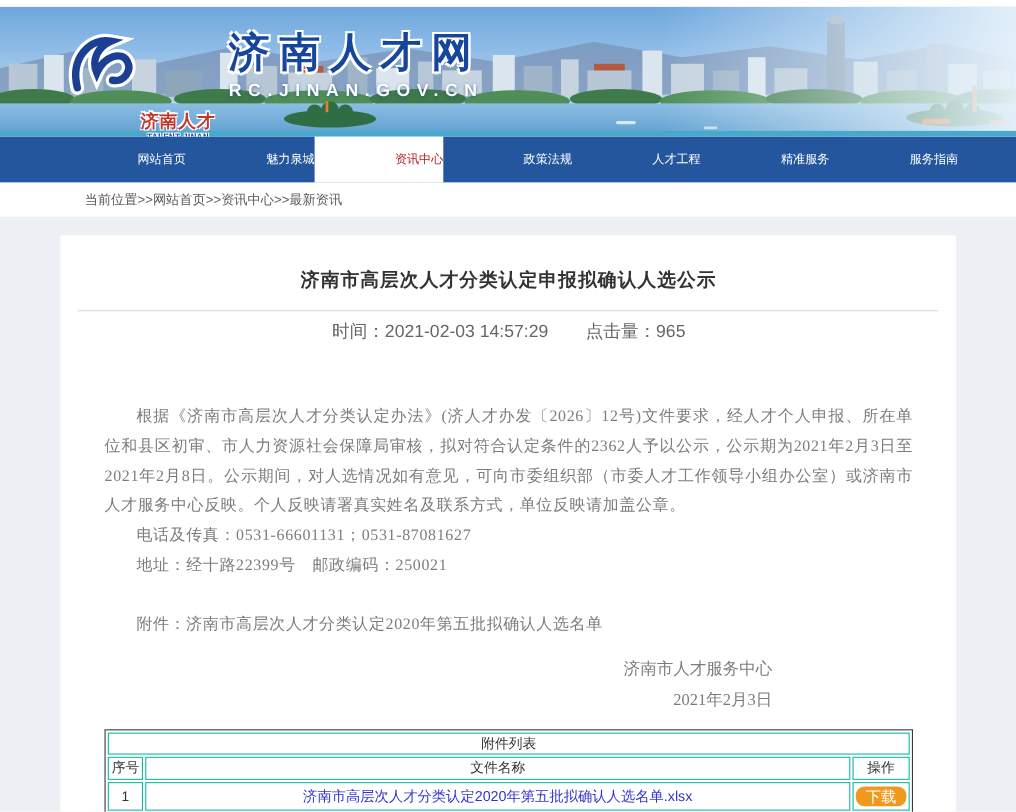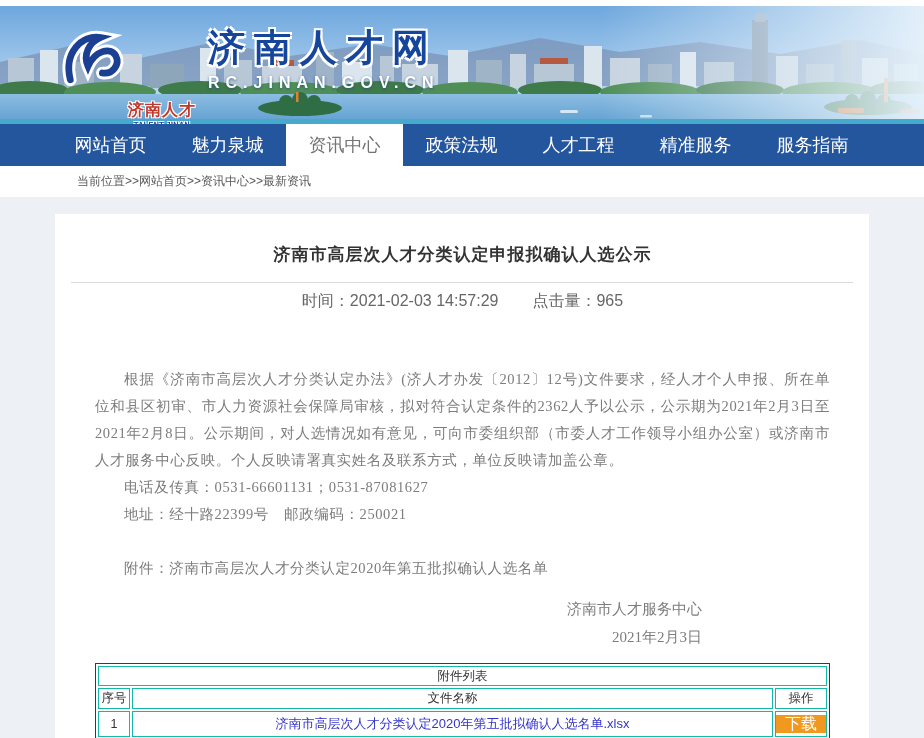--- a/index.html
+++ b/index.html
@@ -19,23 +19,23 @@
   .logo-small .en { font-size:7px; font-weight:bold; color:#1b3f92; letter-spacing:.5px;
       text-shadow:-1px -1px 0 #fff,1px -1px 0 #fff,-1px 1px 0 #fff,1px 1px 0 #fff; }
   .logo-main { margin-left:6px; }
   .site-name { font-size:37px; font-weight:bold; color:#16469c; letter-spacing:9px; line-height:48px;
       text-shadow:-2px -2px 0 #fff,2px -2px 0 #fff,-2px 2px 0 #fff,2px 2px 0 #fff,0 3px 1px rgba(255,255,255,.9); }
   .site-url { font-size:16px; font-weight:bold; color:#fdfeff; letter-spacing:6px; margin-top:2px;
       text-shadow:0 1px 3px rgba(30,70,130,.7); }
 
   
   .mainnav { display:flex; height:42px; background:#24569e; padding-left:52px; }
-  .nav-item { width:117px; text-align:center; line-height:42px; font-size:18px; color:#fff;
+  .nav-item { width:117px; text-align:right; line-height:42px; font-size:11px; color:#fff;
       text-decoration:none; display:block; cursor:pointer; }
-  .nav-item.active { background:#fff; color:#737373; }
+  .nav-item.active { background:#fff; color:#b91c1c; }
 
   
   .breadcrumb-bar { height:31px; background:#fff; line-height:31px; padding-left:77px;
       font-size:12px; color:#595959; }
 
   
   .content-bg { background:#edf0f4; height:541px; padding:17px 55px 0; }
   .card { background:#fff; width:814px; height:524px; padding:30px 39px 0 40px; }
 
   .article-title { font-size:17px; font-weight:bold; color:#333; text-align:center;
@@ -56,22 +56,22 @@
   .attach-table { width:735px; margin-top:12px; border-collapse:separate; border-spacing:2px;
       border:1px solid #3a3a3a; font-size:12.5px; color:#333; }
   .attach-table td, .attach-table th { border:1px solid #14b8a6; text-align:center;
       font-weight:normal; background:#fff; padding:0; }
   .row-caption td { height:20px; }
   .row-header th { height:21px; }
   .row-header .col-no  { width:32px; }
   .row-header .col-act { width:52px; }
   .row-data td { height:26px; }
   .file-link { color:#3333cc; text-decoration:none; cursor:pointer; font-size:13px; }
-  .download-btn { background:#f0991e; color:#fff; border:none; border-radius:0;
-      font-size:16px; padding:2px 9px; cursor:pointer; line-height:14px; }
+  .download-btn { background:#f0991e; color:#fff; border:none; border-radius:8px;
+      font-size:14px; padding:2px 9px; cursor:pointer; line-height:14px; }
 </style>
 </head>
 <body>
 
 <div class="page">
 
   <header class="banner">
     <svg class="banner-bg" viewBox="0 0 924 118" preserveAspectRatio="none" aria-hidden="true">
       <defs>
         <linearGradient id="sky" x1="0" y1="0" x2="0" y2="1">
@@ -190,21 +190,21 @@
     <article class="card">
 
       <h1 class="article-title">济南市高层次人才分类认定申报拟确认人选公示</h1>
       <hr class="title-sep">
 
       <div class="meta">
         <span>时间：</span><span>2021-02-03 14:57:29</span><span class="gap"></span><span>点击量：</span><span>965</span>
       </div>
 
       <div class="body-text">
-        <p class="indent">根据《济南市高层次人才分类认定办法》(济人才办发〔2012〕12号)文件要求，经人才个人申报、所在单位和县区初审、市人力资源社会保障局审核，拟对符合认定条件的2362人予以公示，公示期为2021年2月3日至2021年2月8日。公示期间，对人选情况如有意见，可向市委组织部（市委人才工作领导小组办公室）或济南市人才服务中心反映。个人反映请署真实姓名及联系方式，单位反映请加盖公章。</p>
+        <p class="indent">根据《济南市高层次人才分类认定办法》(济人才办发〔2026〕12号)文件要求，经人才个人申报、所在单位和县区初审、市人力资源社会保障局审核，拟对符合认定条件的2362人予以公示，公示期为2021年2月3日至2021年2月8日。公示期间，对人选情况如有意见，可向市委组织部（市委人才工作领导小组办公室）或济南市人才服务中心反映。个人反映请署真实姓名及联系方式，单位反映请加盖公章。</p>
         <p class="indent">电话及传真：0531-66601131；0531-87081627</p>
         <p class="indent">地址：经十路22399号　邮政编码：250021</p>
         <p class="indent attach-line">附件：济南市高层次人才分类认定2020年第五批拟确认人选名单</p>
       </div>
 
       <div class="signature">
         <p>济南市人才服务中心</p>
         <p>2021年2月3日</p>
       </div>
 

